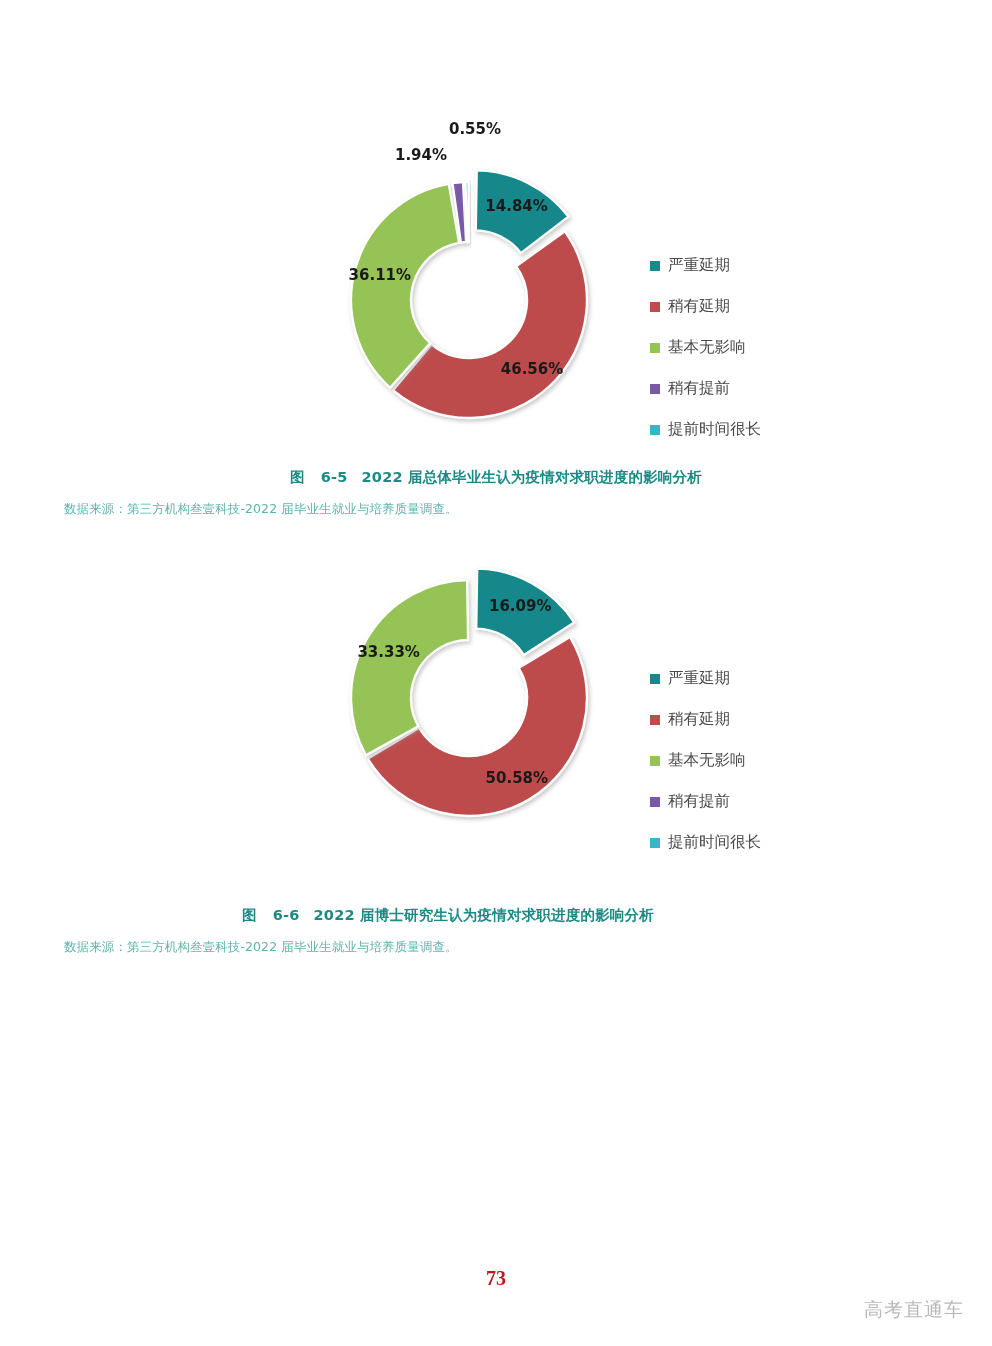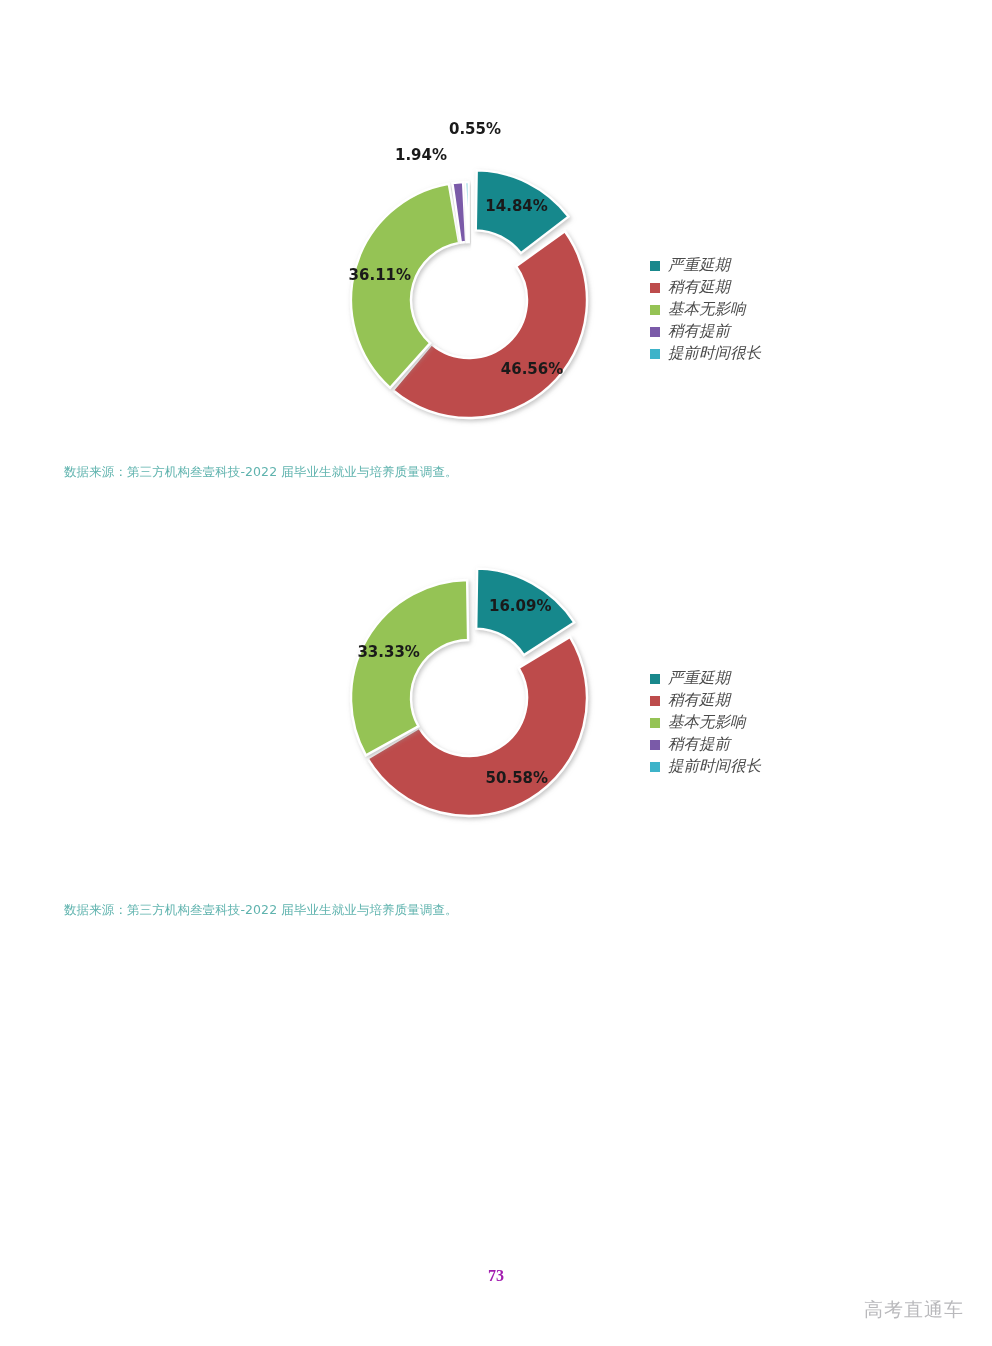--- a/index.html
+++ b/index.html
@@ -24,22 +24,21 @@
   .chart-svg-wrap {
     position: absolute;
     left: 0; top: 0;
     width: 992px;
     height: 340px;
   }
   .legend {
     position: absolute;
     display: flex;
     flex-direction: column;
-    gap: 1px;
-    font-style: italic;
+    gap: 20px;
   }
   .legend-row {
     display: flex;
     align-items: center;
     gap: 8px;
     height: 21px;
   }
   .legend-swatch {
     width: 10px;
     height: 10px;
@@ -81,22 +80,22 @@
     fill: #1a1a1a;
   }
 
   .page-number {
     position: absolute;
     left: 0; right: 0;
     top: 1267px;
     text-align: center;
     font-family: "Liberation Serif", serif;
     font-weight: bold;
-    font-size: 16px;
-    color: #a21caf;
+    font-size: 20px;
+    color: #b91c1c;
   }
   .watermark {
     position: absolute;
     right: 28px;
     top: 1297px;
     font-family: Liberation Sans, sans-serif;
     font-size: 19px;
     color: #b9b9bc;
     letter-spacing: 1px;
   }
@@ -145,20 +144,23 @@
           <div class="legend-row">
             <span class="legend-swatch" style="background: rgb(122, 90, 168);"></span>
             <span class="legend-label">稍有提前</span>
           </div>
           <div class="legend-row">
             <span class="legend-swatch" style="background: rgb(61, 179, 201);"></span>
             <span class="legend-label">提前时间很长</span>
           </div>
         </div>
     </div>
+    <div class="caption" style="margin-top:18px;">
+      <span>图</span><span class="cap-sp"></span><span>6-5</span><span class="cap-sp2"></span><span>2022 届总体毕业生认为疫情对求职进度的影响分析</span>
+    </div>
     <div class="source">数据来源：第三方机构叁壹科技-2022 届毕业生就业与培养质量调查。</div>
   </div>
 
   <div class="figure-block" style="position:absolute; left:0; top:548px; width:896px;">
     <div class="chart-area">
       <div class="chart-svg-wrap">
         <svg width="992" height="340" viewBox="0 0 992 340" id="svg-1">
             <defs>
               <filter id="sh1" x="-30%" y="-30%" width="170%" height="170%">
                 <feDropShadow dx="1.6" dy="2.2" stdDeviation="2.2" flood-color="#9a9a9a" flood-opacity="0.55"></feDropShadow>
@@ -190,19 +192,22 @@
           <div class="legend-row">
             <span class="legend-swatch" style="background: rgb(122, 90, 168);"></span>
             <span class="legend-label">稍有提前</span>
           </div>
           <div class="legend-row">
             <span class="legend-swatch" style="background: rgb(61, 179, 201);"></span>
             <span class="legend-label">提前时间很长</span>
           </div>
         </div>
     </div>
+    <div class="caption" style="margin-top:18px;">
+      <span>图</span><span class="cap-sp"></span><span>6-6</span><span class="cap-sp2"></span><span>2022 届博士研究生认为疫情对求职进度的影响分析</span>
+    </div>
     <div class="source">数据来源：第三方机构叁壹科技-2022 届毕业生就业与培养质量调查。</div>
   </div>
 
   <div class="page-number">73</div>
   <div class="watermark">高考直通车</div>
 
 </div>
 
 </body></html>

